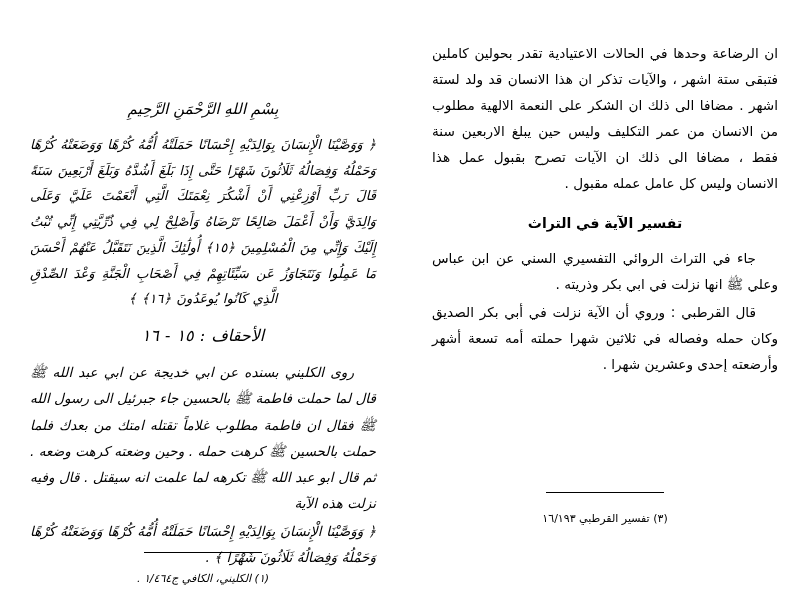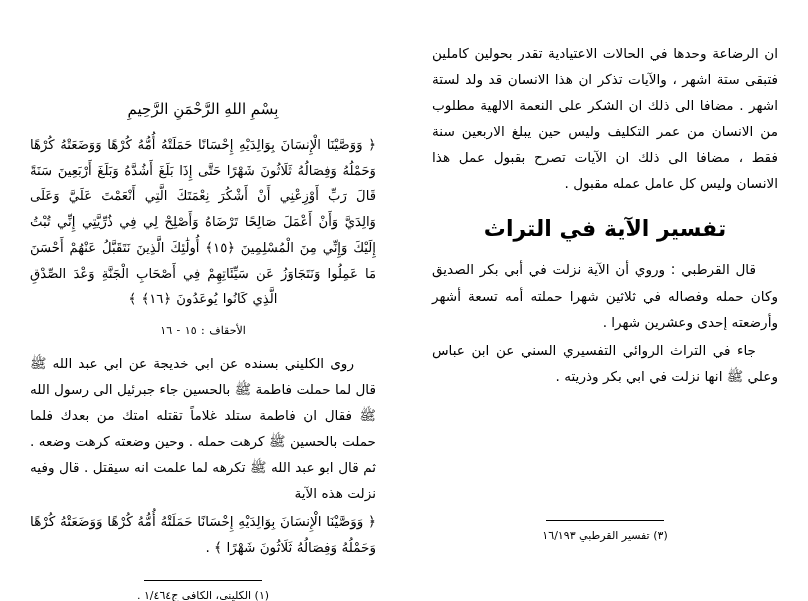--- a/index.html
+++ b/index.html
@@ -28,20 +28,21 @@
   .page {
     position: relative;
     box-sizing: border-box;
     height: 601px;
     direction: rtl;
     text-align: justify;
   }
   .page-right {
     width: 404px;
     padding: 40px 28px 18px 30px;
+    font-style: italic;
   }
   .page-left {
     width: 404px;
     padding: 40px 30px 18px 28px;
   }
   .page-body {
     position: relative;
     height: 100%;
   }
 
@@ -57,37 +58,37 @@
   .quran-block {
     font-family: "DejaVu Serif", "Liberation Serif", serif;
     font-size: 13.2px;
     line-height: 1.95;
     text-align: justify;
     text-align-last: center;
     margin: 0 0 8px 0;
     word-spacing: 1px;
   }
   .quran-ref {
-    font-size: 11px;
+    font-size: 16px;
   }
 
   .para {
     font-size: 13.6px;
     line-height: 1.92;
     margin: 0 0 2px 0;
     text-indent: 22px;
     text-align: justify;
     font-family: "DejaVu Sans", "Liberation Sans", sans-serif;
   }
   .para.no-indent { text-indent: 0; }
 
   .heading {
     text-align: center;
     font-weight: bold;
-    font-size: 22px;
+    font-size: 14px;
     line-height: 1.45;
     margin: 16px 0 12px 0;
     letter-spacing: 0px;
   }
   .heading .l2 { display: block; }
 
   .footnote-zone {
     position: absolute;
     left: 0;
     right: 0;
@@ -96,21 +97,21 @@
   .fn-rule {
     width: 118px;
     height: 1px;
     background: #000;
     margin: 0 auto 6px auto;
   }
   .footnote {
     font-size: 11px;
     line-height: 1.6;
     text-align: center;
-    margin: 0;
+    margin: 17px;
     direction: rtl;
   }
   .page-number {
     position: absolute;
     left: 0;
     right: 0;
     bottom: 8px;
     text-align: center;
     font-size: 12px;
     letter-spacing: 1px;
@@ -123,43 +124,43 @@
 
   <div class="page page-left">
     <div class="page-body">
 
       <p class="para no-indent">ان الرضاعة وحدها في الحالات الاعتيادية تقدر بحولين كاملين فتبقى ستة اشهر ، والآيات تذكر ان هذا الانسان قد ولد لستة اشهر . مضافا الى ذلك ان الشكر على النعمة الالهية مطلوب من الانسان من عمر التكليف وليس حين يبلغ الاربعين سنة فقط ، مضافا الى ذلك ان الآيات تصرح بقبول عمل هذا الانسان وليس كل عامل عمله مقبول .</p>
 
       <h2 class="heading">
         <span>تفسير الآية في التراث</span>
       </h2>
 
+      <p class="para">جاء في التراث الروائي التفسيري السني عن ابن عباس وعلي ﷺ انها نزلت في ابي بكر وذريته .</p>
+
       <p class="para">قال القرطبي : وروي أن الآية نزلت في أبي بكر الصديق وكان حمله وفصاله في ثلاثين شهرا حملته أمه تسعة أشهر وأرضعته إحدى وعشرين شهرا .</p>
-
-      <p class="para">جاء في التراث الروائي التفسيري السني عن ابن عباس وعلي ﷺ انها نزلت في ابي بكر وذريته .</p>
 
 
       <div class="footnote-zone">
         <div class="fn-rule"></div>
         <p class="footnote">(٣) تفسير القرطبي ١٦/١٩٣</p>
       </div>
 
     </div>
   </div>
 
   <div class="page page-right">
     <div class="page-body">
 
       <div class="basmala">بِسْمِ اللهِ الرَّحْمَنِ الرَّحِيمِ</div>
 
       <p class="quran-block">﴿ وَوَصَّيْنَا الْإِنسَانَ بِوَالِدَيْهِ إِحْسَانًا حَمَلَتْهُ أُمُّهُ كُرْهًا وَوَضَعَتْهُ كُرْهًا وَحَمْلُهُ وَفِصَالُهُ ثَلَاثُونَ شَهْرًا حَتَّى إِذَا بَلَغَ أَشُدَّهُ وَبَلَغَ أَرْبَعِينَ سَنَةً قَالَ رَبِّ أَوْزِعْنِي أَنْ أَشْكُرَ نِعْمَتَكَ الَّتِي أَنْعَمْتَ عَلَيَّ وَعَلَى وَالِدَيَّ وَأَنْ أَعْمَلَ صَالِحًا تَرْضَاهُ وَأَصْلِحْ لِي فِي ذُرِّيَّتِي إِنِّي تُبْتُ إِلَيْكَ وَإِنِّي مِنَ الْمُسْلِمِينَ ﴿١٥﴾ أُولَٰئِكَ الَّذِينَ نَتَقَبَّلُ عَنْهُمْ أَحْسَنَ مَا عَمِلُوا وَنَتَجَاوَزُ عَن سَيِّئَاتِهِمْ فِي أَصْحَابِ الْجَنَّةِ وَعْدَ الصِّدْقِ الَّذِي كَانُوا يُوعَدُونَ ﴿١٦﴾ ﴾</p>
 
       <p class="quran-block quran-ref">الأحقاف : ١٥ - ١٦</p>
 
-      <p class="para">روى الكليني بسنده عن ابي خديجة عن ابي عبد الله ﷺ قال لما حملت فاطمة ﷺ بالحسين جاء جبرئيل الى رسول الله ﷺ فقال ان فاطمة ستلد غلاماً تقتله امتك من بعدك فلما حملت بالحسين ﷺ كرهت حمله . وحين وضعته كرهت وضعه . ثم قال ابو عبد الله ﷺ تكرهه لما علمت انه سيقتل . قال وفيه نزلت هذه الآية</p>
+      <p class="para">روى الكليني بسنده عن ابي خديجة عن ابي عبد الله ﷺ قال لما حملت فاطمة ﷺ بالحسين جاء جبرئيل الى رسول الله ﷺ فقال ان فاطمة مطلوب غلاماً تقتله امتك من بعدك فلما حملت بالحسين ﷺ كرهت حمله . وحين وضعته كرهت وضعه . ثم قال ابو عبد الله ﷺ تكرهه لما علمت انه سيقتل . قال وفيه نزلت هذه الآية</p>
 
       <p class="para no-indent ayah">﴿ وَوَصَّيْنَا الْإِنسَانَ بِوَالِدَيْهِ إِحْسَانًا حَمَلَتْهُ أُمُّهُ كُرْهًا وَوَضَعَتْهُ كُرْهًا وَحَمْلُهُ وَفِصَالُهُ ثَلَاثُونَ شَهْرًا ﴾ .</p>
 
       <div class="footnote-zone">
         <div class="fn-rule"></div>
         <p class="footnote">(١) الكليني، الكافي ج١/٤٦٤ .</p>
       </div>
 
     </div>
   </div>

